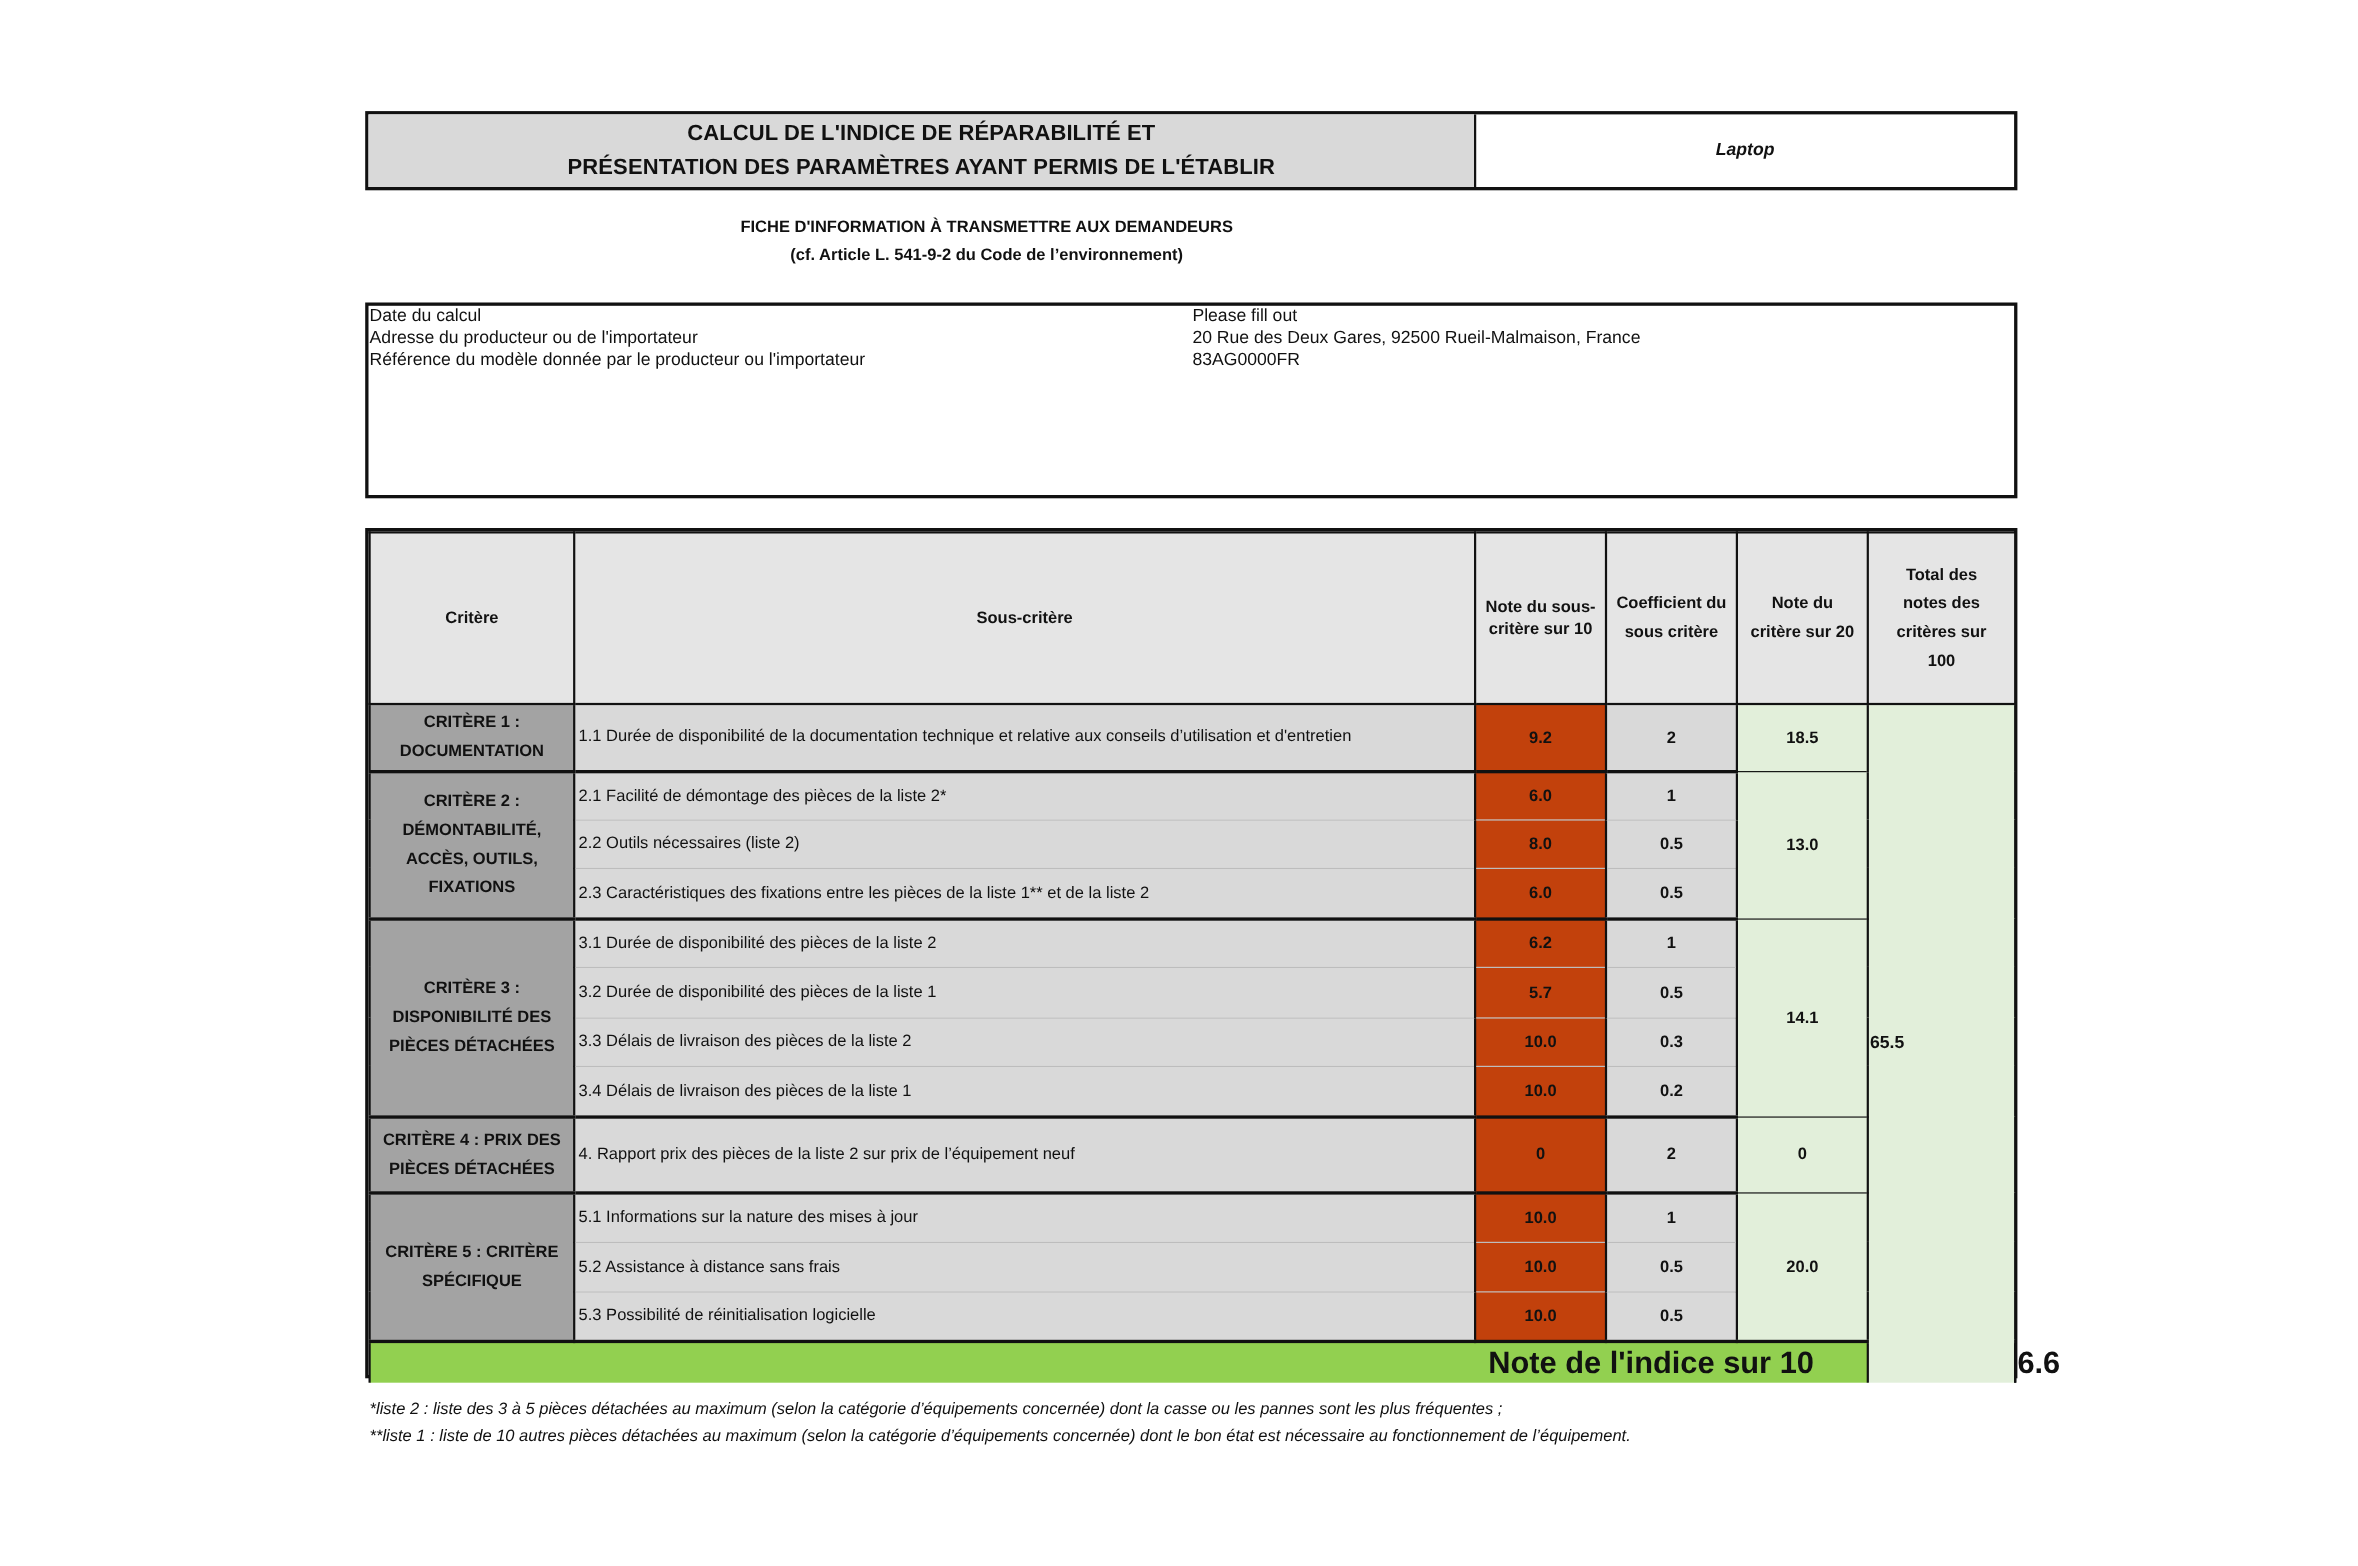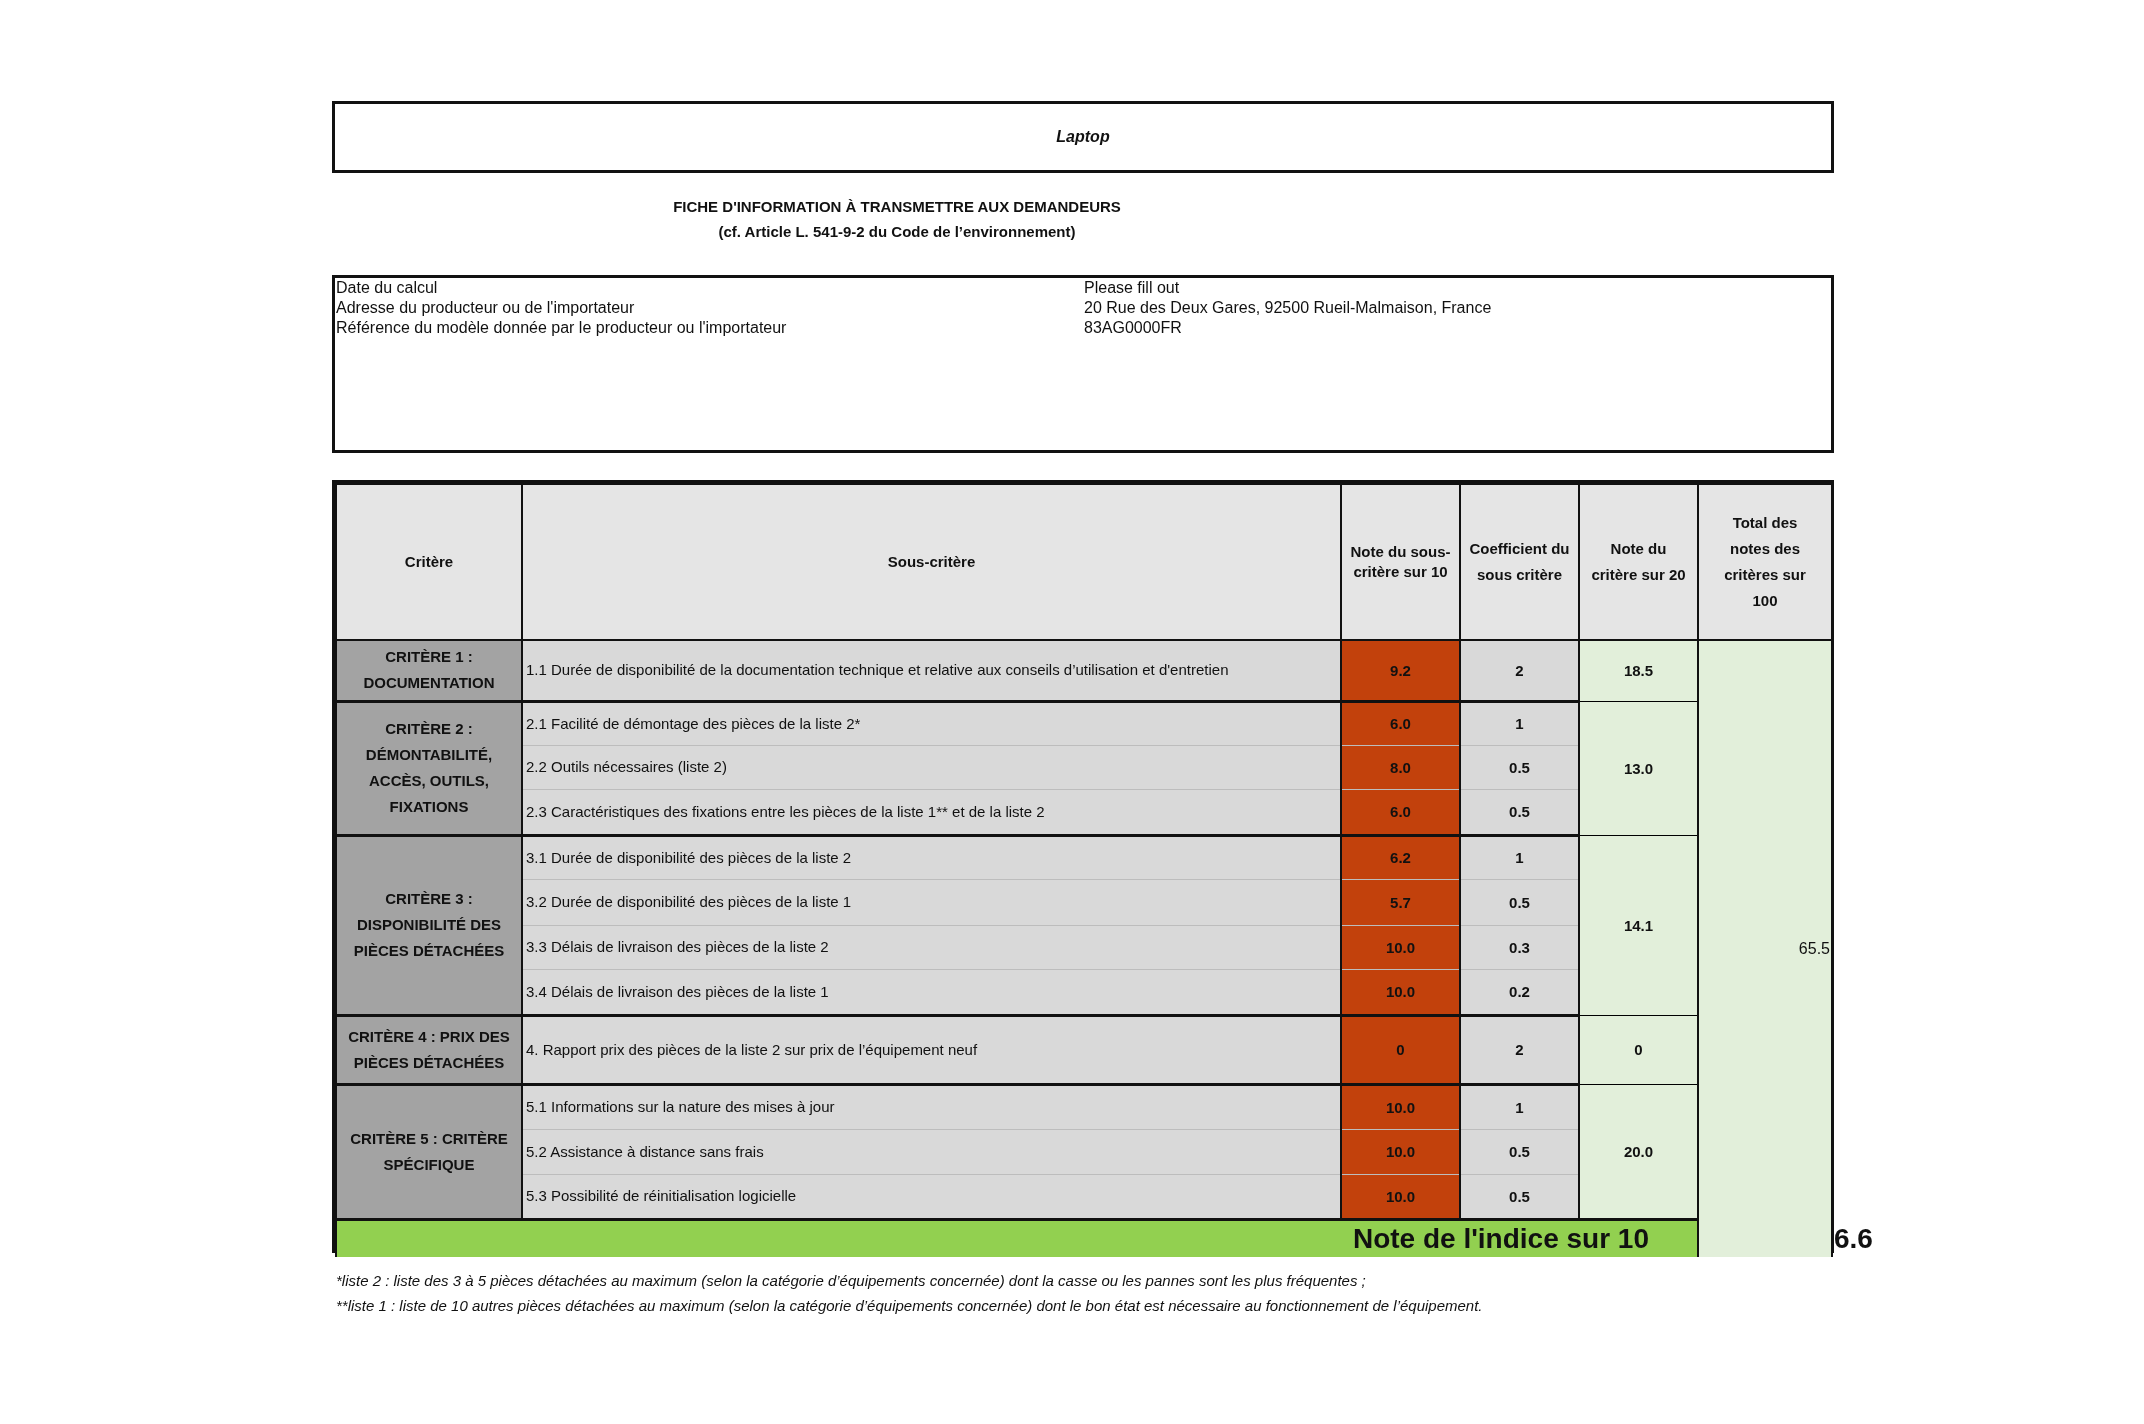--- a/index.html
+++ b/index.html
@@ -13,30 +13,34 @@
   .info-wrap { left:332px; top:275px; width:1502px; height:178px; border:3px solid #111; }
   .main-wrap { left:332px; top:480px; width:1502px; height:773px; border:3px solid #111; }
   .main { position:absolute; left:0; top:0; width:1496px; }
   .main th { background:#e5e5e5; font-size:15px; font-weight:bold; line-height:26px; height:152px; border:2px solid #111; text-align:center; }
   .main td { font-size:15px; border-left:2px solid #111; border-right:2px solid #111; }
   .main td.crit { background:#a3a3a3; font-weight:bold; text-align:center; line-height:26px; border-bottom:3px solid #111; }
   .main td.sub { background:#d9d9d9; padding:0 3px; line-height:24px; border-bottom:1px solid #bdbdbd; }
   .main td.n10 { background:#c2410c; font-weight:bold; text-align:center; border-bottom:1px solid #bdbdbd; }
   .main td.coef { background:#d9d9d9; font-weight:bold; text-align:center; border-bottom:1px solid #bdbdbd; }
   .main td.n20 { background:#e2efda; font-weight:bold; text-align:center; border-bottom:1px solid #000000; }
-  .main td.tot { background:#e2efda; font-weight:normal; text-align:right; font-size:16px; }
+  .main td.tot { background:#e2efda; font-weight:bold; text-align:left; font-size:16px; }
   .main tr.last td.sub, .main tr.last td.n10, .main tr.last td.coef { border-bottom:3px solid #111; }
   .main tr.total td { background:#92d050; border-top:3px solid #111; height:34px; font-weight:bold; font-size:28px; text-align:center; }
   .main tr.total td.lbl { border-right:2px solid #111; }
   .foot { left:336px; font-style:italic; font-size:15px; }
 </style>
 </head>
 <body>
 
 <div class="abs title-box">
+  <div class="title-left">
+    <div>CALCUL DE L'INDICE DE RÉPARABILITÉ ET</div>
+    <div>PRÉSENTATION DES PARAMÈTRES AYANT PERMIS DE L'ÉTABLIR</div>
+  </div>
   <div class="title-right">
     <span>Laptop</span>
   </div>
 </div>
 
 <div class="abs subtitle" style="top:198px;">FICHE D'INFORMATION À TRANSMETTRE AUX DEMANDEURS</div>
 <div class="abs subtitle" style="top:223px;">(cf. Article L. 541-9-2 du Code de l’environnement)</div>
 
 <div class="abs info-wrap">
   <table style="width:1496px;">

